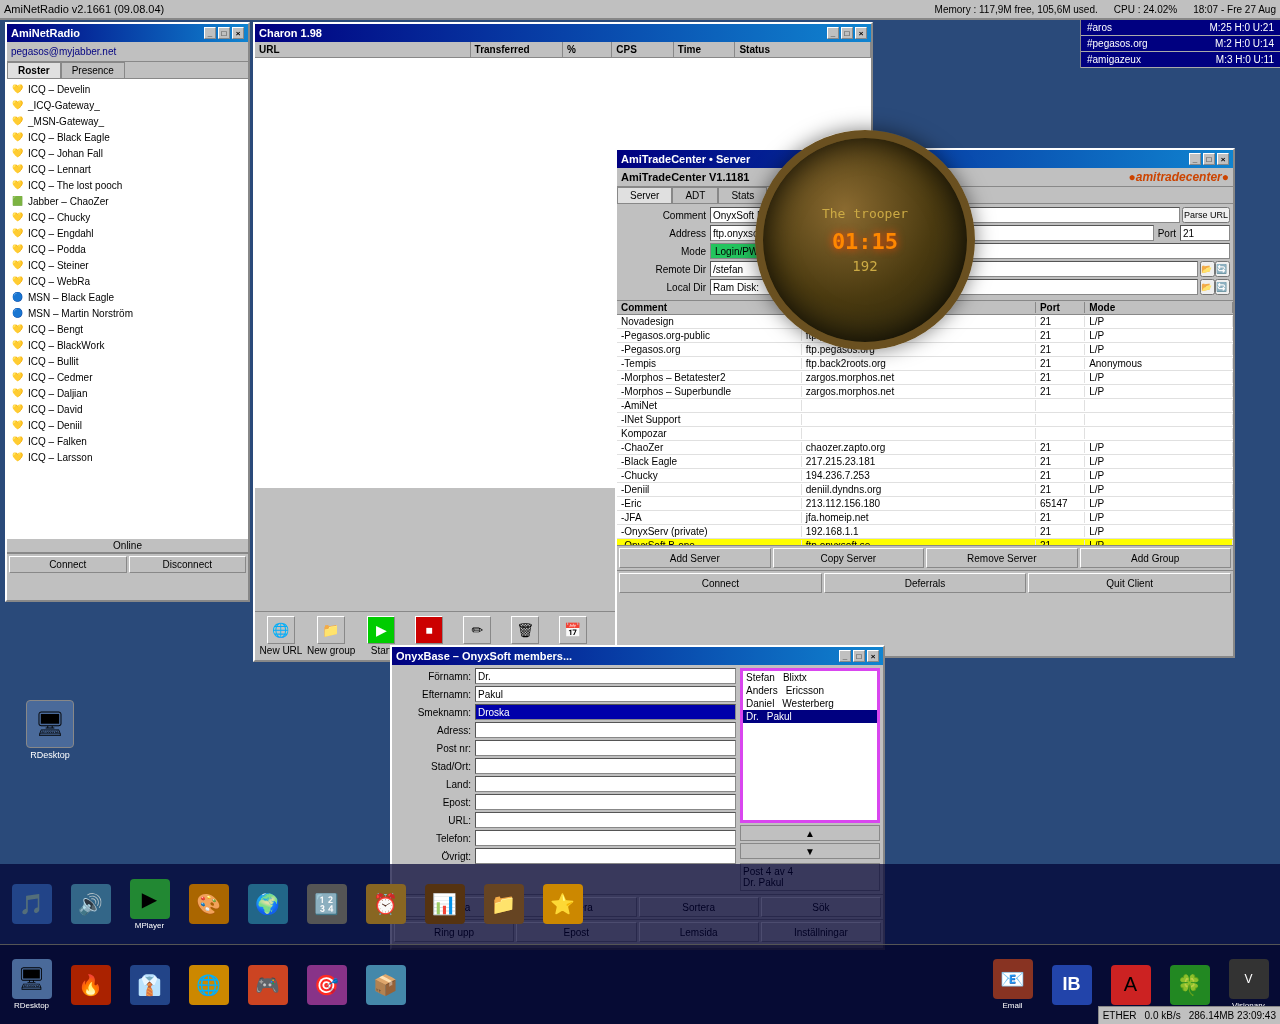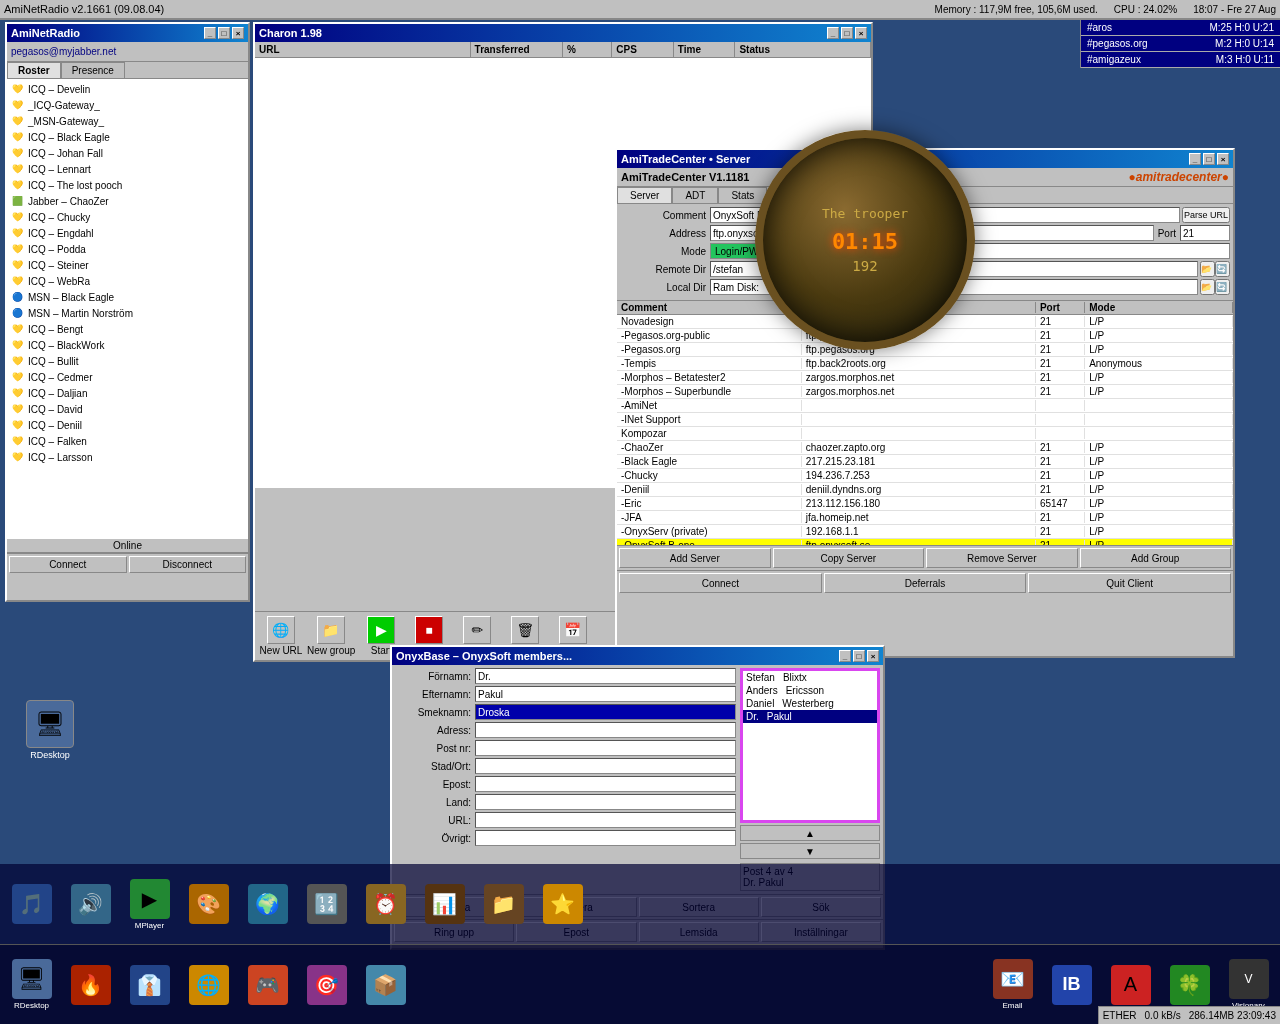--- a/index.html
+++ b/index.html
@@ -882,29 +882,33 @@
       </div>
       <div class="onyx-field-row">
         <span class="onyx-label">Post nr:</span>
         <input class="onyx-input" type="text" value="" style="">
       </div>
       <div class="onyx-field-row">
         <span class="onyx-label">Stad/Ort:</span>
         <input class="onyx-input" type="text" value="" style="">
       </div>
       <div class="onyx-field-row">
+        <span class="onyx-label">Land:</span>
+        <input class="onyx-input" type="text" value="" style="">
+      </div>
+      <div class="onyx-field-row">
         <span class="onyx-label">Epost:</span>
         <input class="onyx-input" type="text" value="" style="">
       </div>
       <div class="onyx-field-row">
-        <span class="onyx-label">Land:</span>
+        <span class="onyx-label">URL:</span>
         <input class="onyx-input" type="text" value="" style="">
       </div>
       <div class="onyx-field-row">
-        <span class="onyx-label">URL:</span>
+        <span class="onyx-label">Telefon:</span>
         <input class="onyx-input" type="text" value="" style="">
       </div>
       <div class="onyx-field-row">
         <span class="onyx-label">Övrigt:</span>
         <input class="onyx-input" type="text" value="" style="">
       </div>
     </div>
 
     <div class="onyx-right">
       <div class="onyx-list">

